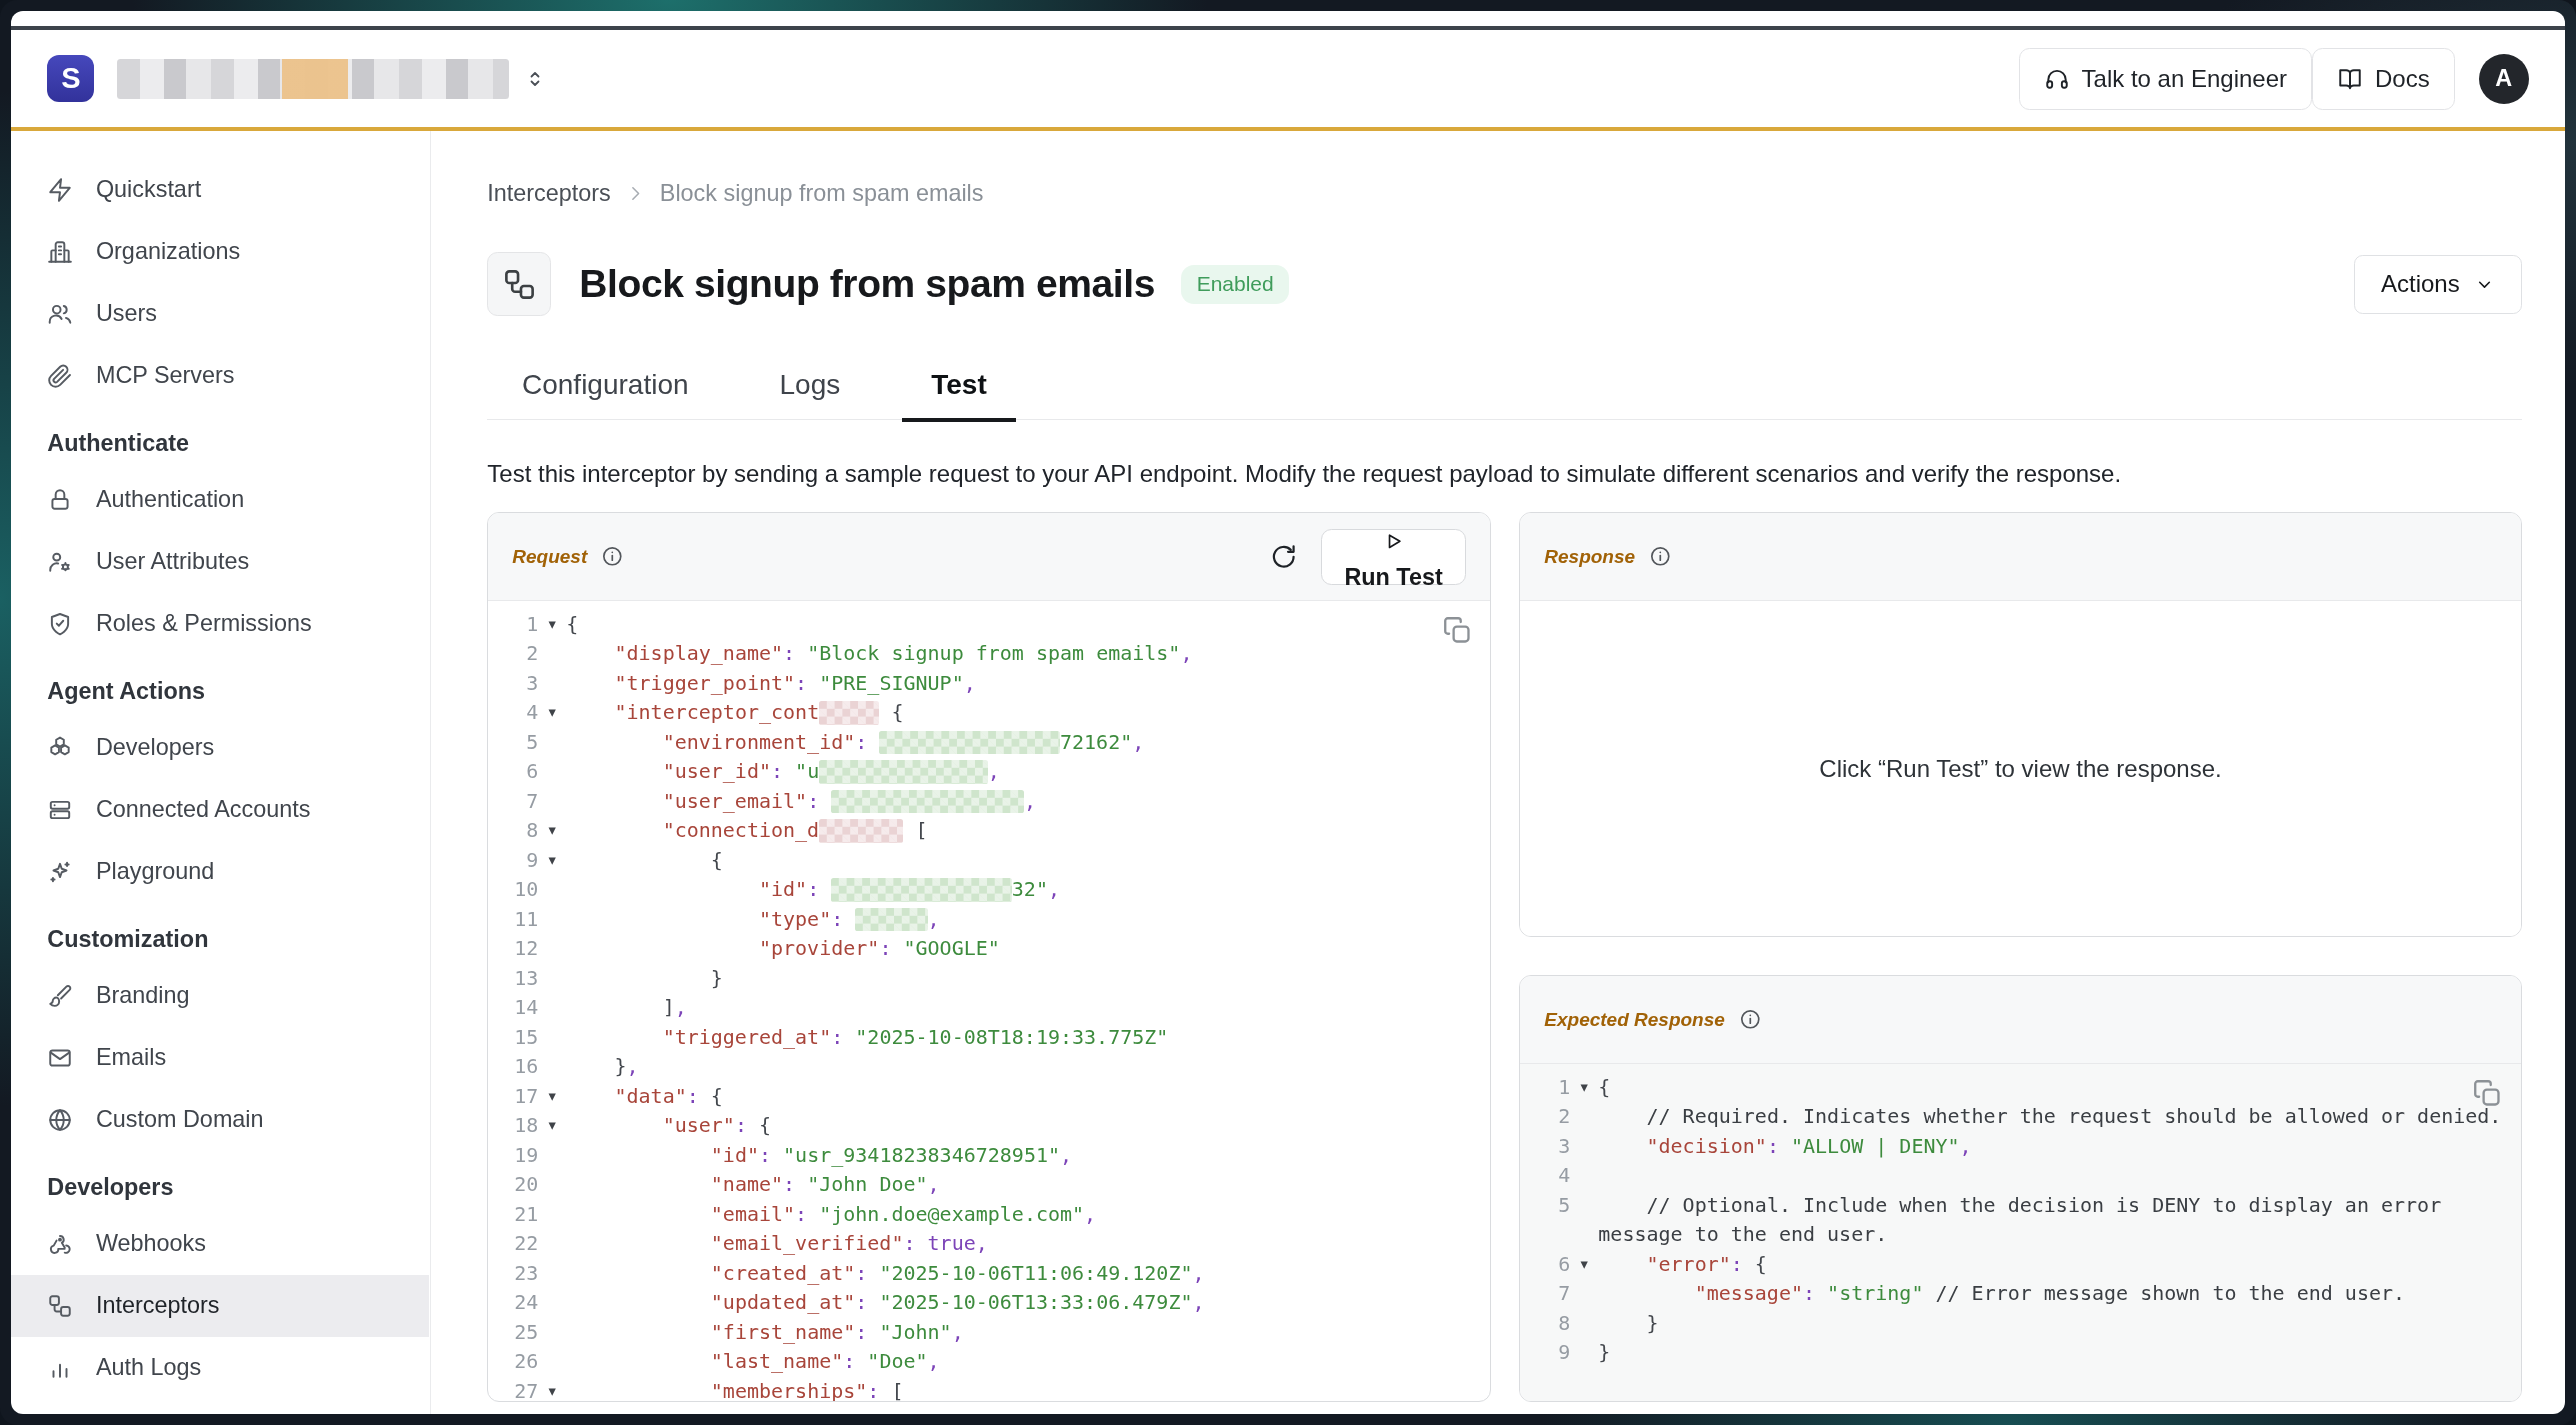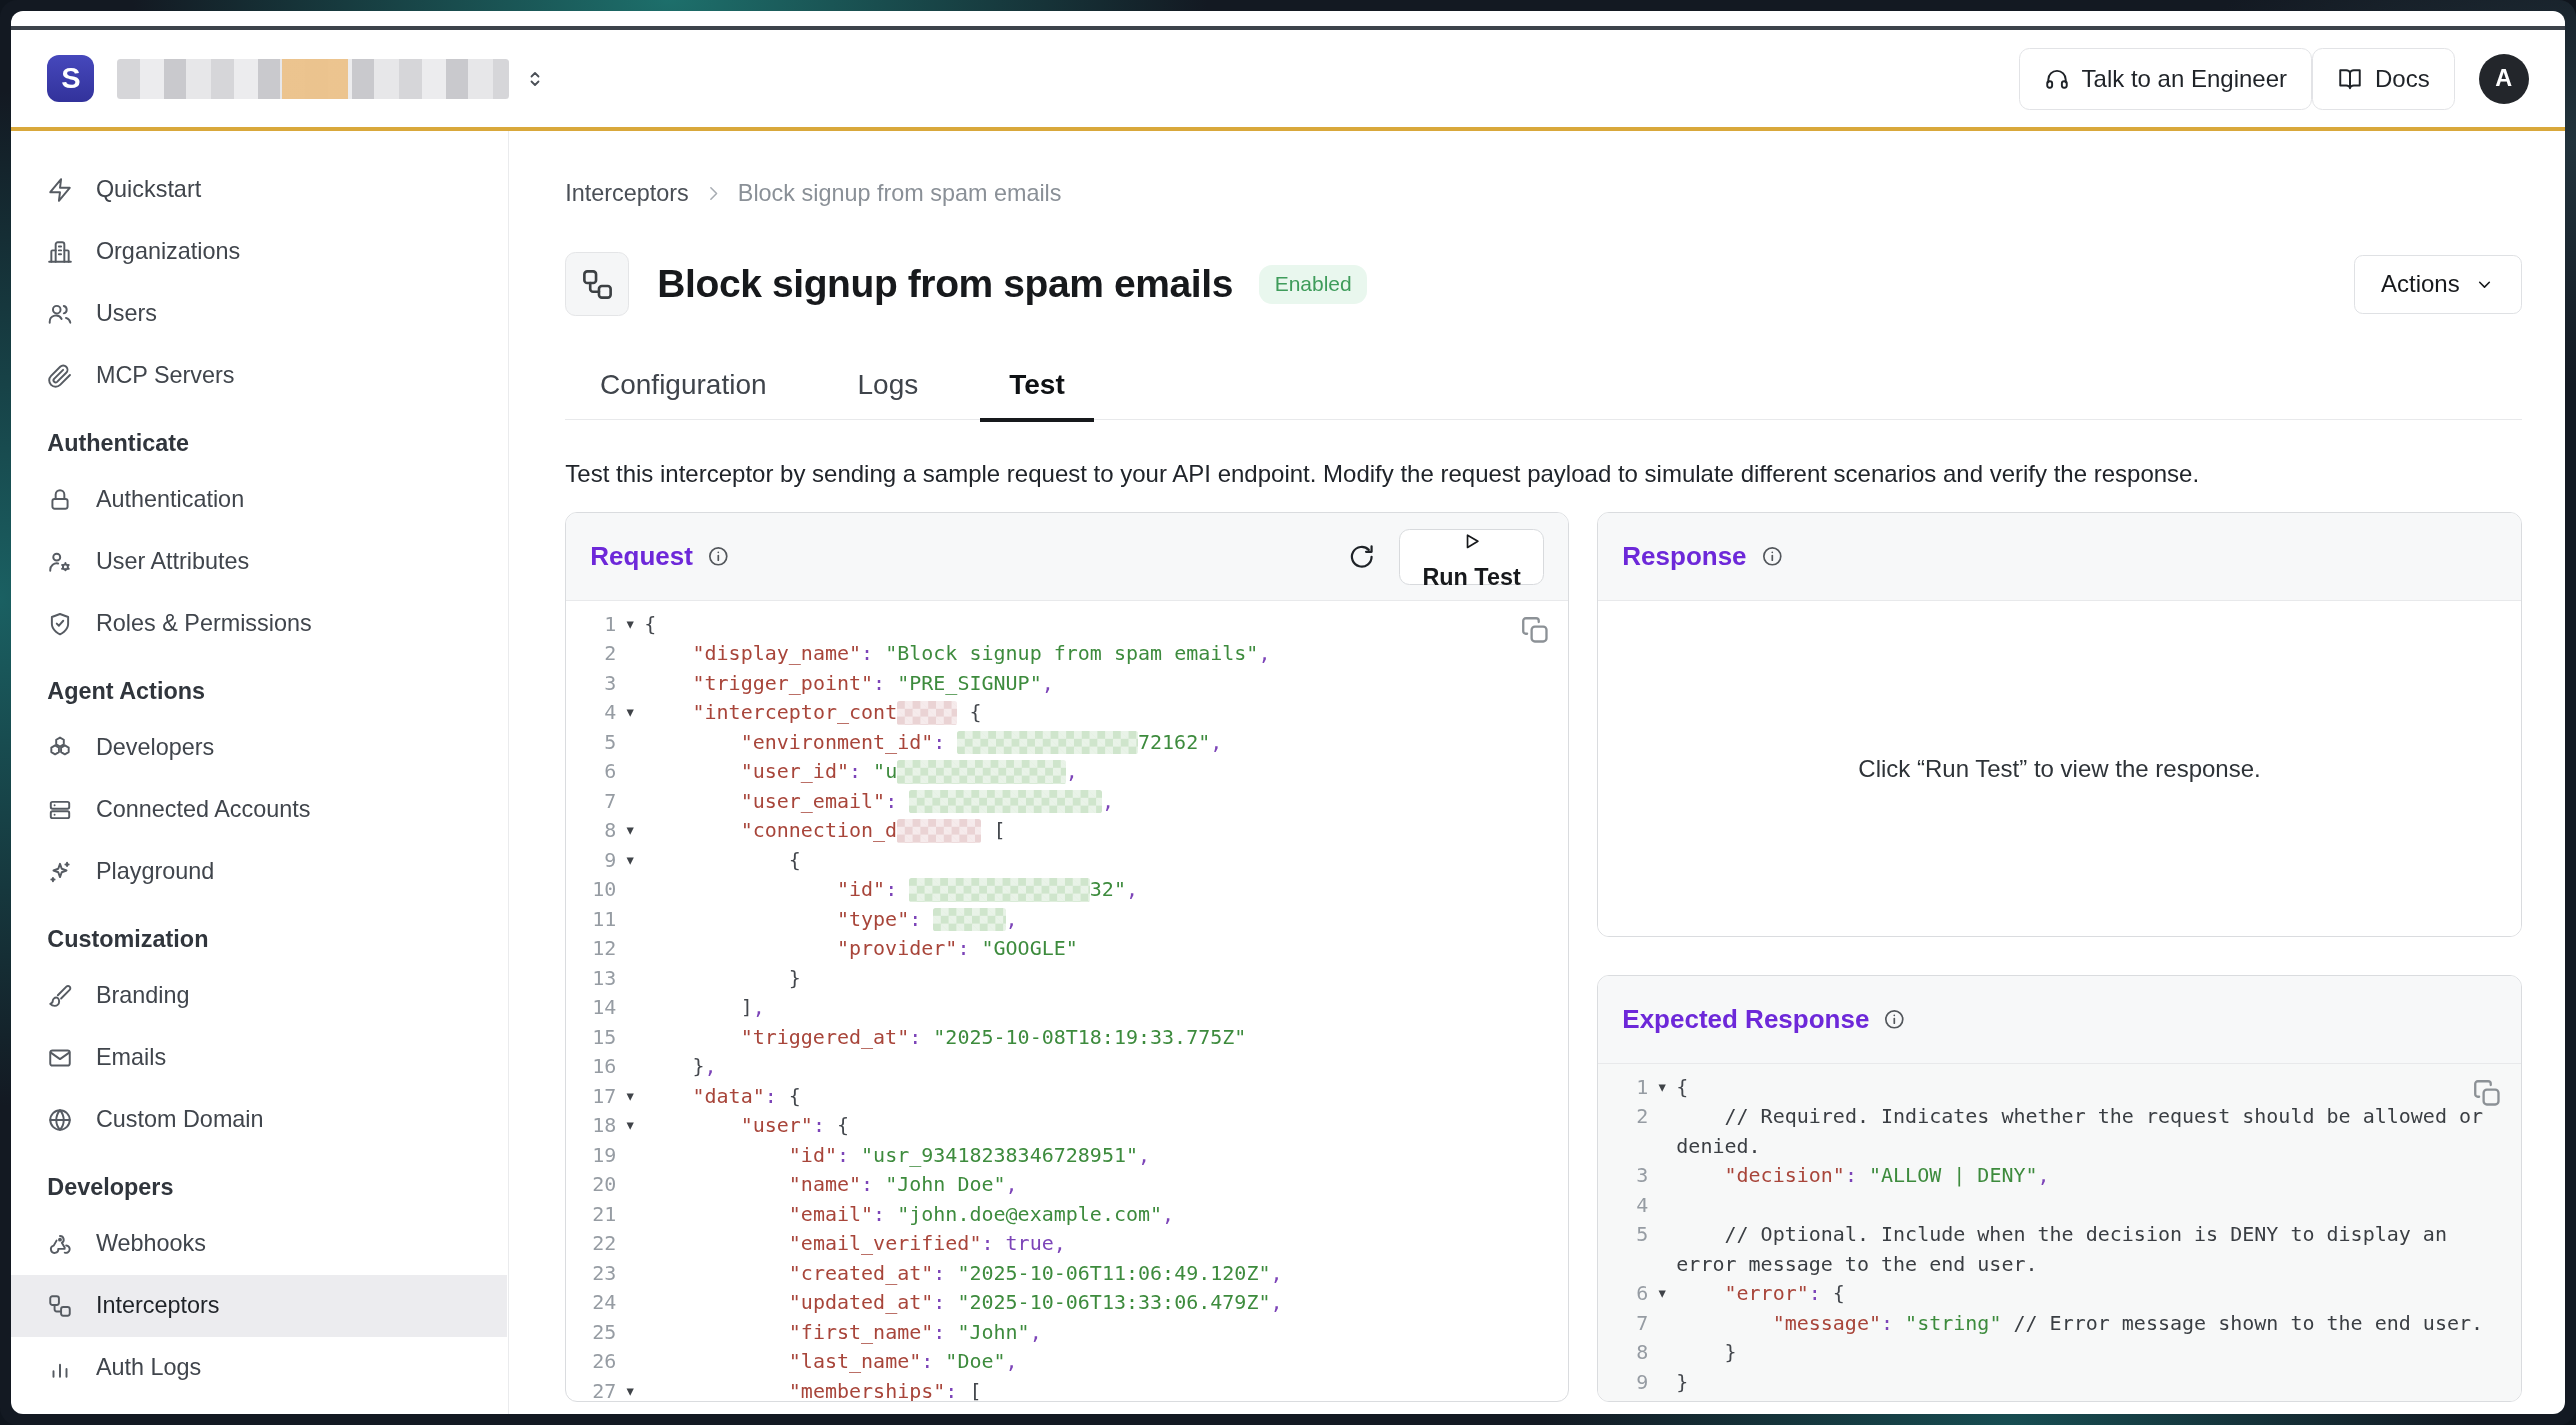--- a/index.html
+++ b/index.html
@@ -24,21 +24,21 @@
       repeating-linear-gradient(0deg, rgba(255,255,255,.45) 0 10.4px, rgba(0,0,0,0) 10.4px 21px);}
   .org-switch{margin-left:14px;color:#4a4f56;display:flex;align-items:center;}
   .topbar-right{margin-left:auto;display:flex;align-items:center;}
   .tb-btn{height:62px;border:1.7px solid #e2e3e6;border-radius:10.4px;background:#fff;display:flex;align-items:center;gap:12px;padding:0 24px;font-size:24px;color:#1f2328;font-weight:500;}
   .tb-btn + .tb-btn{}
   .avatar{width:50px;height:50px;border-radius:50%;background:#23262b;color:#fff;display:flex;align-items:center;justify-content:center;font-size:23.4px;font-weight:600;margin-left:24px;}
   .amber{height:3.5px;background:#d9a83b;}
 
   
   .app-body{flex:1;display:flex;min-height:0;}
-  .sidebar{width:498px;border-right:1.7px solid #eaebed;padding-top:28px;overflow:hidden;flex:none;}
+  .sidebar{width:420px;border-right:1.7px solid #eaebed;padding-top:28px;overflow:hidden;flex:none;}
   .sb-item{height:62px;display:flex;align-items:center;gap:22.6px;padding-left:36px;font-size:23.4px;color:#40454c;cursor:pointer;}
   .sb-item .ic{color:#565b62;}
   .sb-item.active{background:#ececef;color:#1f2328;margin-right:1.7px;}
   .sb-header{margin-top:12px;height:50px;display:flex;align-items:center;padding-left:36px;font-size:23.4px;font-weight:700;color:#30353c;}
   .sb-label{white-space:nowrap;}
 
   .main{flex:1;min-width:0;padding:0 43px 0 56px;overflow:hidden;}
 
   .breadcrumb{margin-top:49px;display:flex;align-items:center;gap:14px;font-size:23.4px;}
   .bc-parent{color:#4a4f56;}
@@ -58,21 +58,21 @@
   .description{margin-top:40px;font-size:24px;color:#20242a;}
 
   
   .panels{margin-top:22.6px;display:flex;gap:28px;align-items:flex-start;}
   .panel{border:1.7px solid #dadcdf;border-radius:12px;background:#fff;overflow:hidden;display:flex;flex-direction:column;}
   .panel-request{width:1004px;height:890px;flex:none;}
   .right-col{flex:1;display:flex;flex-direction:column;gap:38px;}
   .panel-response{height:425px;}
   .panel-expected{height:427px;}
   .panel-header{height:88px;flex:none;background:#f7f8f9;border-bottom:1.7px solid #e8e9eb;display:flex;align-items:center;padding:0 24px;}
-  .panel-title{font-size:26px;font-weight:600;color:#6d28d9;}
+  .panel-title{font-size:19px;font-weight:600;color:#a16207;font-style:italic;}
   .info-ic{margin-left:14px;color:#53575c;}
   .header-actions{margin-left:auto;display:flex;align-items:center;gap:22.6px;}
   .icon-btn{background:none;border:none;padding:0;color:#1f2328;display:flex;cursor:pointer;}
   .run-btn{height:56px;background:#fff;border:1.7px solid #d8dadd;border-radius:10.4px;display:flex;align-items:center;gap:11.3px;padding:0 22.6px;font-size:23.4px;font-weight:600;color:#17191c;font-family:inherit;cursor:pointer;flex-direction:column;}
 
   .code-area{position:relative;flex:1;overflow:hidden;padding:8.7px 14px 0 12px;}
   .code-area.gray{background:#f7f8f8;}
   .copy-btn{position:absolute;top:14px;right:17.3px;color:#8c9196;background:none;border:none;padding:0;cursor:pointer;}
   .code-row{display:flex;align-items:flex-start;min-height:29.5px;}
   .ln{width:38px;text-align:right;flex:none;font-family:"DejaVu Sans Mono","Liberation Mono",monospace;font-size:20px;line-height:29.5px;color:#969ca3;}

